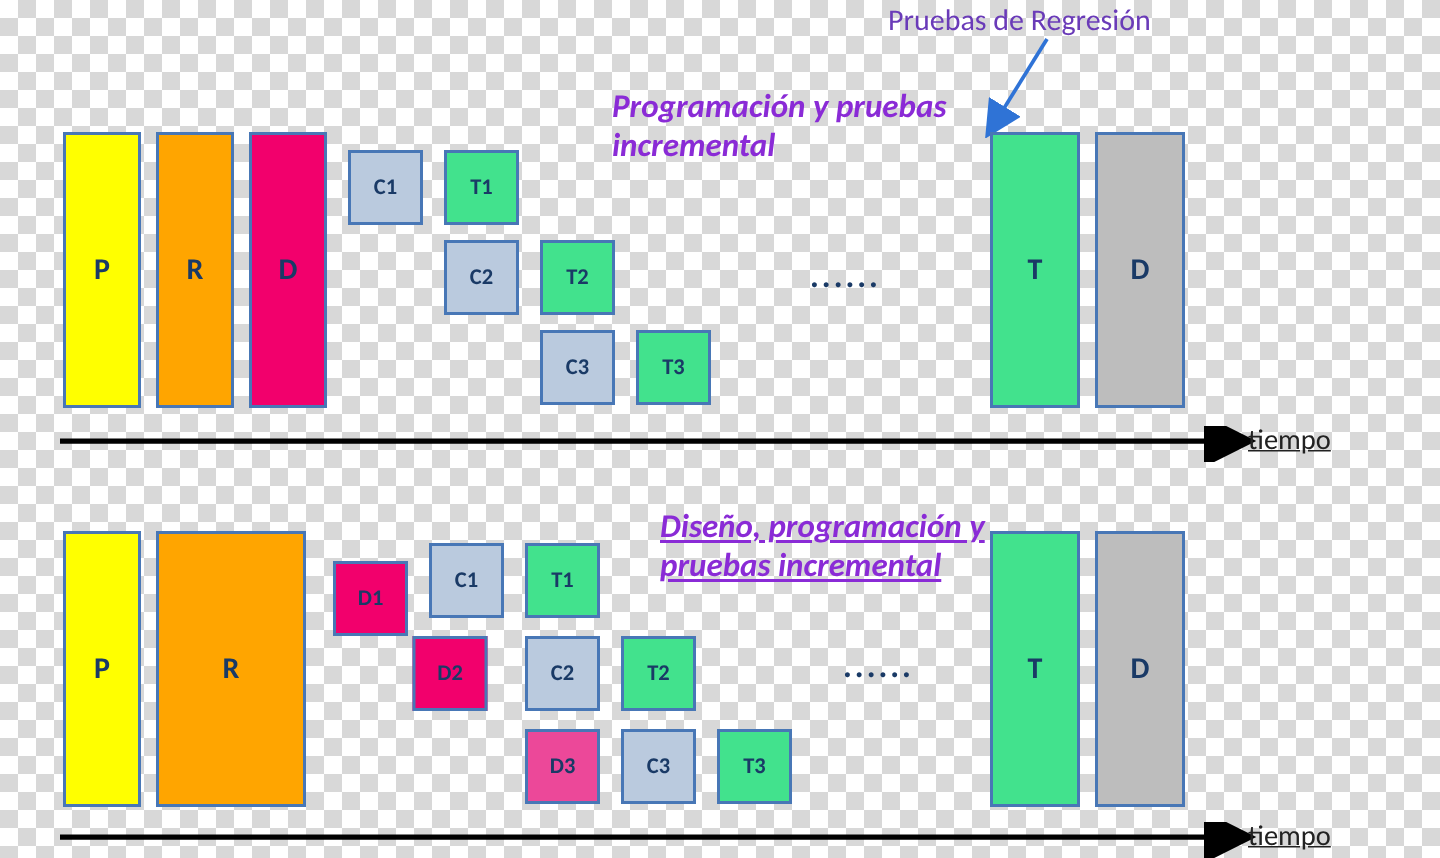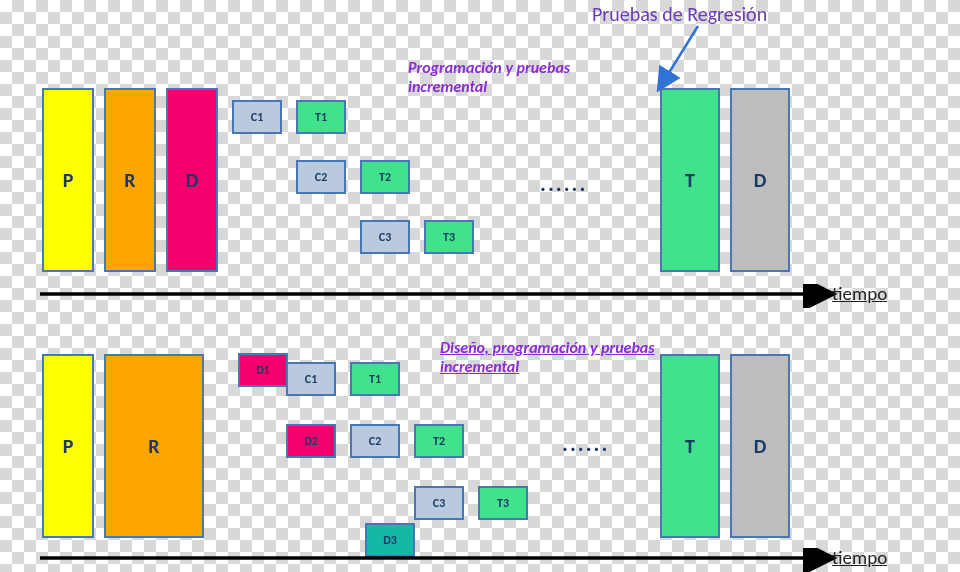--- a/index.html
+++ b/index.html
@@ -20,27 +20,27 @@
   .box {
     position: absolute;
     display: flex;
     align-items: center;
     justify-content: center;
     border: 2px solid #4877b6;
     font-weight: bold;
     font-size: 20px;
     color: #1a3a66;
   }
-  .small { width: 50px; height: 34px; font-size: 12px; }
+  .small { width: 50px; height: 50px; font-size: 15px; }
   .caption {
     position: absolute;
     font-style: italic;
     font-weight: bold;
     color: #8a2bd6;
-    font-size: 16px;
+    font-size: 22px;
     line-height: 1.2;
   }
   .regtitle {
     position: absolute;
     color: #6a3bb8;
     font-size: 20px;
     text-align: center;
   }
   .dots {
     position: absolute;
@@ -98,29 +98,29 @@
   </defs>
   <line x1="0" y1="10" x2="780" y2="10" stroke="#000" stroke-width="3.5" marker-end="url(#ah-black1)"></line>
 </svg>
 <div class="timelabel" style="left:832px; top:282px;">tiempo</div>
 
 <div class="caption" style="left:440px; top:338px; width:230px;text-decoration:underline;">Diseño, programación y pruebas incremental</div>
 
 <div class="box" style="left:42px; top:354px; width:52px; height:184px; background:#ffff00;">P</div>
 <div class="box" style="left:104px; top:354px; width:100px; height:184px; background:#ffa500;">R</div>
 
-<div class="box small" style="left:222px; top:353px; background:#f2006c; color:#1a3a66;margin-left:16px;">D1</div>
+<div class="box small" style="left:222px; top:374px; background:#f2006c; color:#1a3a66;">D1</div>
 <div class="box small" style="left:286px; top:362px; background:#bacade;">C1</div>
 <div class="box small" style="left:350px; top:362px; background:#42e28d;">T1</div>
 
-<div class="box small" style="left:286px; top:424px; background:#f2006c;">D2</div>
+<div class="box small" style="left:275px; top:424px; background:#f2006c;">D2</div>
 <div class="box small" style="left:350px; top:424px; background:#bacade;">C2</div>
 <div class="box small" style="left:414px; top:424px; background:#42e28d;">T2</div>
 
-<div class="box small" style="left:365px; top:486px; background:#14b8a6;margin-top:37px;">D3</div>
+<div class="box small" style="left:350px; top:486px; background:#ec4899;">D3</div>
 <div class="box small" style="left:414px; top:486px; background:#bacade;">C3</div>
 <div class="box small" style="left:478px; top:486px; background:#42e28d;">T3</div>
 
 <div class="dots" style="left:562px; top:430px;">......</div>
 
 <div class="box" style="left:660px; top:354px; width:60px; height:184px; background:#42e28d;">T</div>
 <div class="box" style="left:730px; top:354px; width:60px; height:184px; background:#bdbdbd;">D</div>
 
 <svg class="arrow" style="left:40px; top:548px;" width="800" height="24">
   <defs>

